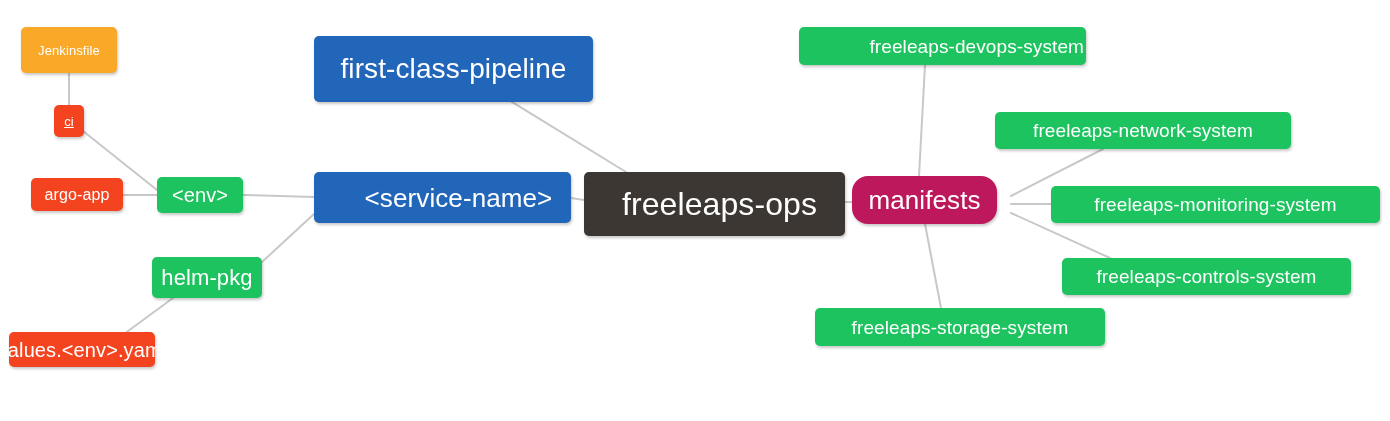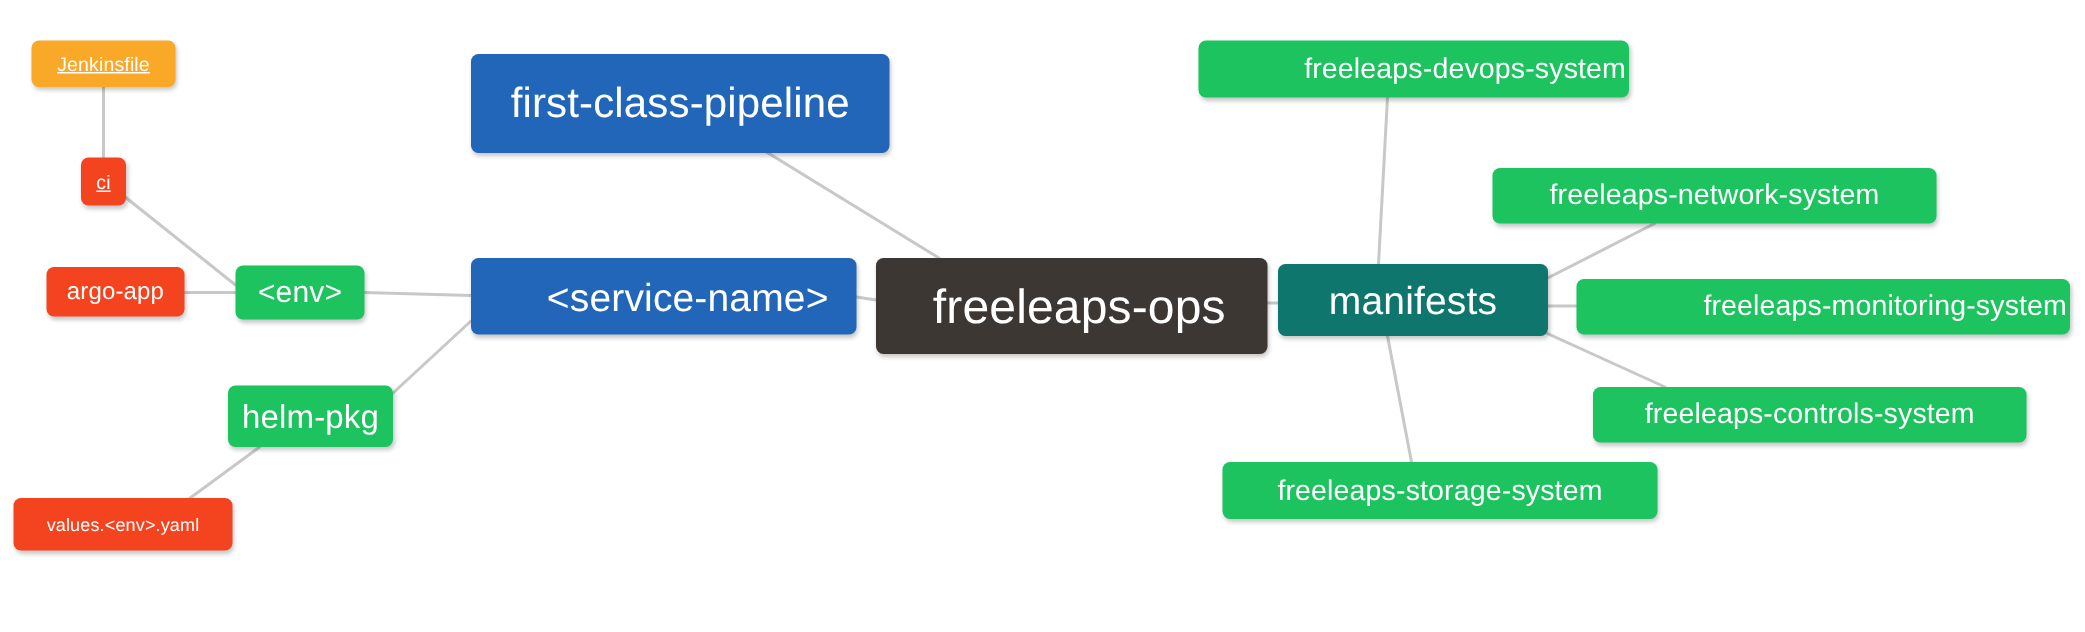--- a/index.html
+++ b/index.html
@@ -61,57 +61,57 @@
       <line x1="491" y1="89" x2="626" y2="172" stroke="#c8c8c8" stroke-width="2" stroke-linecap="round"></line>
       <line x1="571" y1="198" x2="584" y2="200" stroke="#c8c8c8" stroke-width="2" stroke-linecap="round"></line>
       <line x1="845" y1="202" x2="852" y2="202" stroke="#c8c8c8" stroke-width="2" stroke-linecap="round"></line>
       <line x1="919" y1="176" x2="925" y2="65" stroke="#c8c8c8" stroke-width="2" stroke-linecap="round"></line>
       <line x1="1011" y1="196" x2="1103" y2="149" stroke="#c8c8c8" stroke-width="2" stroke-linecap="round"></line>
       <line x1="1011" y1="204" x2="1051" y2="204" stroke="#c8c8c8" stroke-width="2" stroke-linecap="round"></line>
       <line x1="1011" y1="213" x2="1110" y2="258" stroke="#c8c8c8" stroke-width="2" stroke-linecap="round"></line>
       <line x1="925" y1="224" x2="941" y2="308" stroke="#c8c8c8" stroke-width="2" stroke-linecap="round"></line>
     </svg>
   <div id="node-layer">
-      <div class="node" style="left: 21px; top: 27px; width: 96px; height: 31px; background: rgb(249, 168, 39); font-size: 13px; text-decoration: underline;">
+      <div class="node" style="left: 21px; top: 27px; width: 96px; height: 46px; background: rgb(249, 168, 39); font-size: 13px;">
         <span class="node-label">Jenkinsfile</span>
       </div>
       <div class="node" style="left: 54px; top: 105px; width: 30px; height: 32px; background: rgb(244, 68, 31); font-size: 13px; text-decoration: underline;">
         <span class="node-label">ci</span>
       </div>
       <div class="node" style="left: 31px; top: 178px; width: 92px; height: 33px; background: rgb(244, 68, 31); font-size: 16px;">
         <span class="node-label">argo-app</span>
       </div>
       <div class="node" style="left: 157px; top: 177px; width: 86px; height: 36px; background: rgb(28, 195, 94); font-size: 20px;">
         <span class="node-label">&lt;env&gt;</span>
       </div>
       <div class="node" style="left: 152px; top: 257px; width: 110px; height: 41px; background: rgb(28, 195, 94); font-size: 22px;">
         <span class="node-label">helm-pkg</span>
       </div>
-      <div class="node" style="left: 9px; top: 332px; width: 146px; height: 35px; background: rgb(244, 68, 31); font-size: 12px; text-align: right;">
+      <div class="node" style="left: 9px; top: 332px; width: 146px; height: 35px; background: rgb(244, 68, 31); font-size: 20px; text-align: right;">
         <span class="node-label">values.&lt;env&gt;.yaml</span>
       </div>
       <div class="node" style="left: 314px; top: 36px; width: 279px; height: 66px; background: rgb(34, 102, 185); font-size: 28px;">
         <span class="node-label">first-class-pipeline</span>
       </div>
       <div class="node" style="left: 314px; top: 172px; width: 257px; height: 51px; background: rgb(34, 102, 185); font-size: 26px; padding-left: 32px;">
         <span class="node-label">&lt;service-name&gt;</span>
       </div>
       <div class="node" style="left: 584px; top: 172px; width: 261px; height: 64px; background: rgb(60, 55, 51); font-size: 32px; padding-left: 10px;">
         <span class="node-label">freeleaps-ops</span>
       </div>
-      <div class="node" style="left: 852px; top: 176px; width: 180px; height: 48px; background: #0f766e; font-size: 26px;">
+      <div class="node" style="left: 852px; top: 176px; width: 145px; height: 48px; background: #be185d; font-size: 26px; border-radius: 16px;">
         <span class="node-label">manifests</span>
       </div>
       <div class="node" style="left: 799px; top: 27px; width: 287px; height: 38px; background: rgb(28, 195, 94); font-size: 19px; justify-content: flex-end;">
         <span class="node-label">freeleaps-devops-system</span>
       </div>
       <div class="node" style="left: 995px; top: 112px; width: 296px; height: 37px; background: rgb(28, 195, 94); font-size: 19px;">
         <span class="node-label">freeleaps-network-system</span>
       </div>
-      <div class="node" style="left: 1051px; top: 186px; width: 329px; height: 37px; background: rgb(28, 195, 94); font-size: 19px; justify-content: flex-end;">
+      <div class="node" style="left: 1051px; top: 186px; width: 329px; height: 37px; background: rgb(28, 195, 94); font-size: 19px;">
         <span class="node-label">freeleaps-monitoring-system</span>
       </div>
       <div class="node" style="left: 1062px; top: 258px; width: 289px; height: 37px; background: rgb(28, 195, 94); font-size: 19px;">
         <span class="node-label">freeleaps-controls-system</span>
       </div>
       <div class="node" style="left: 815px; top: 308px; width: 290px; height: 38px; background: rgb(28, 195, 94); font-size: 19px;">
         <span class="node-label">freeleaps-storage-system</span>
       </div>
     </div>
 </div>

